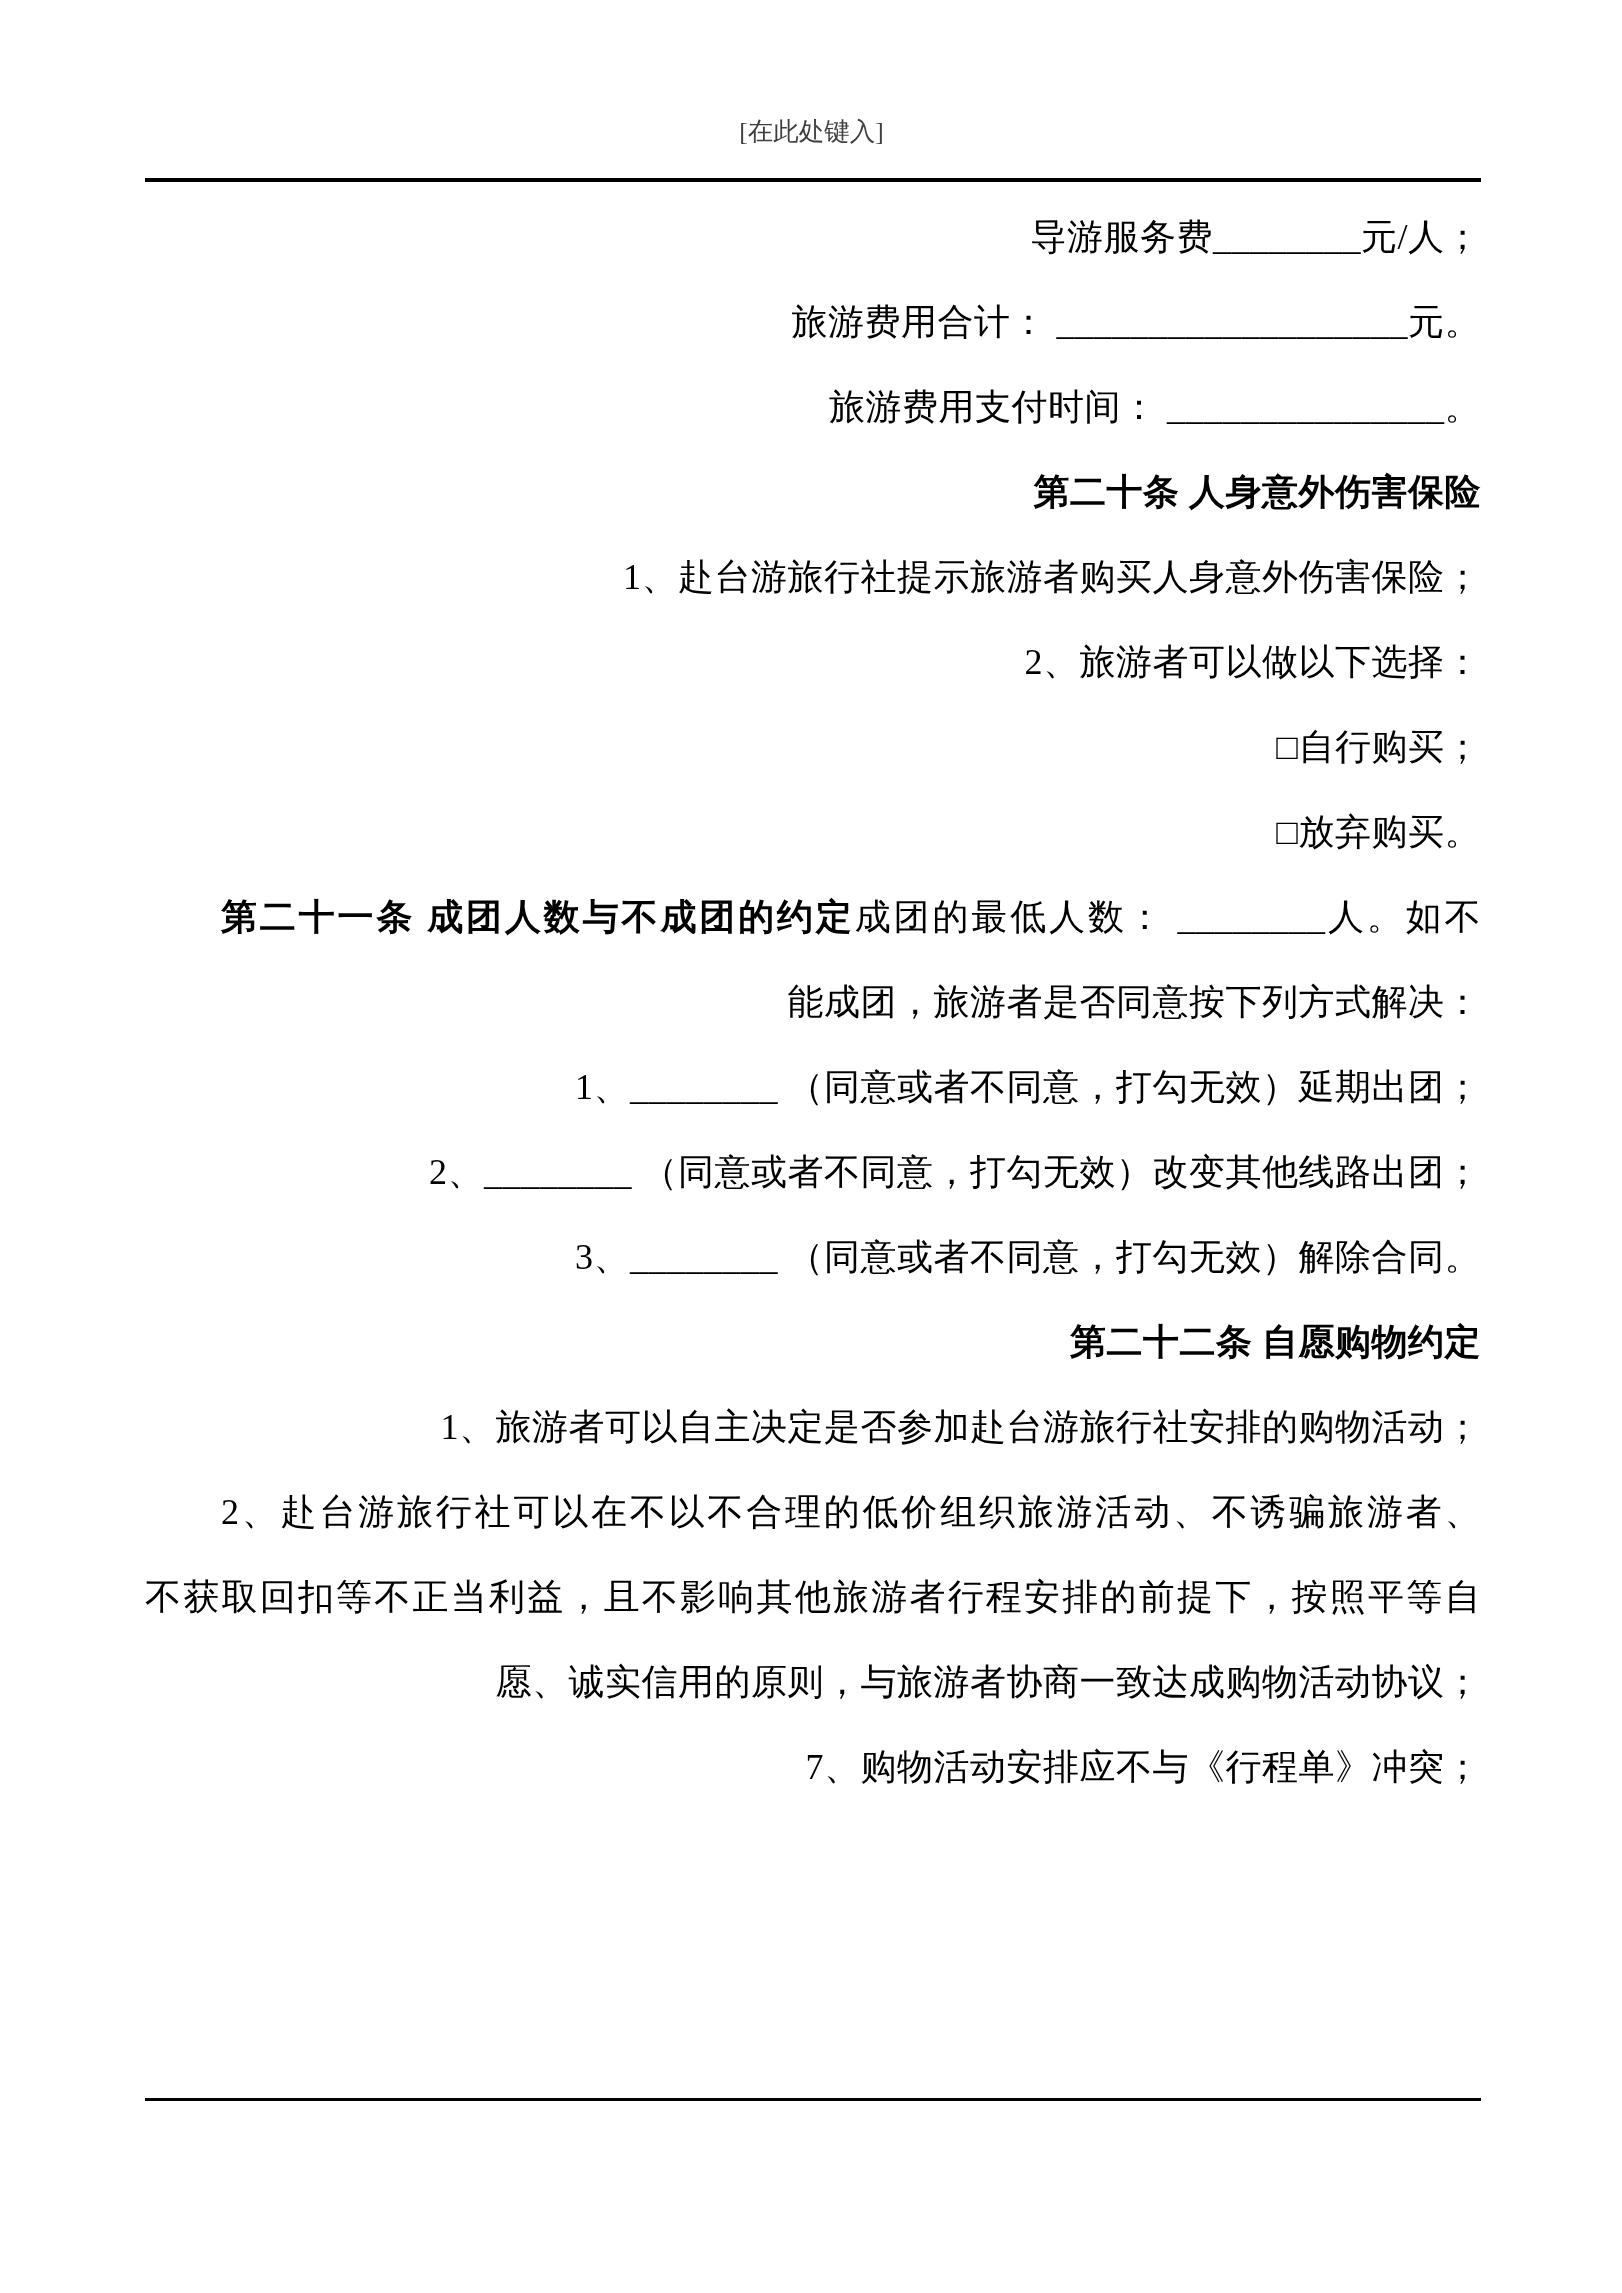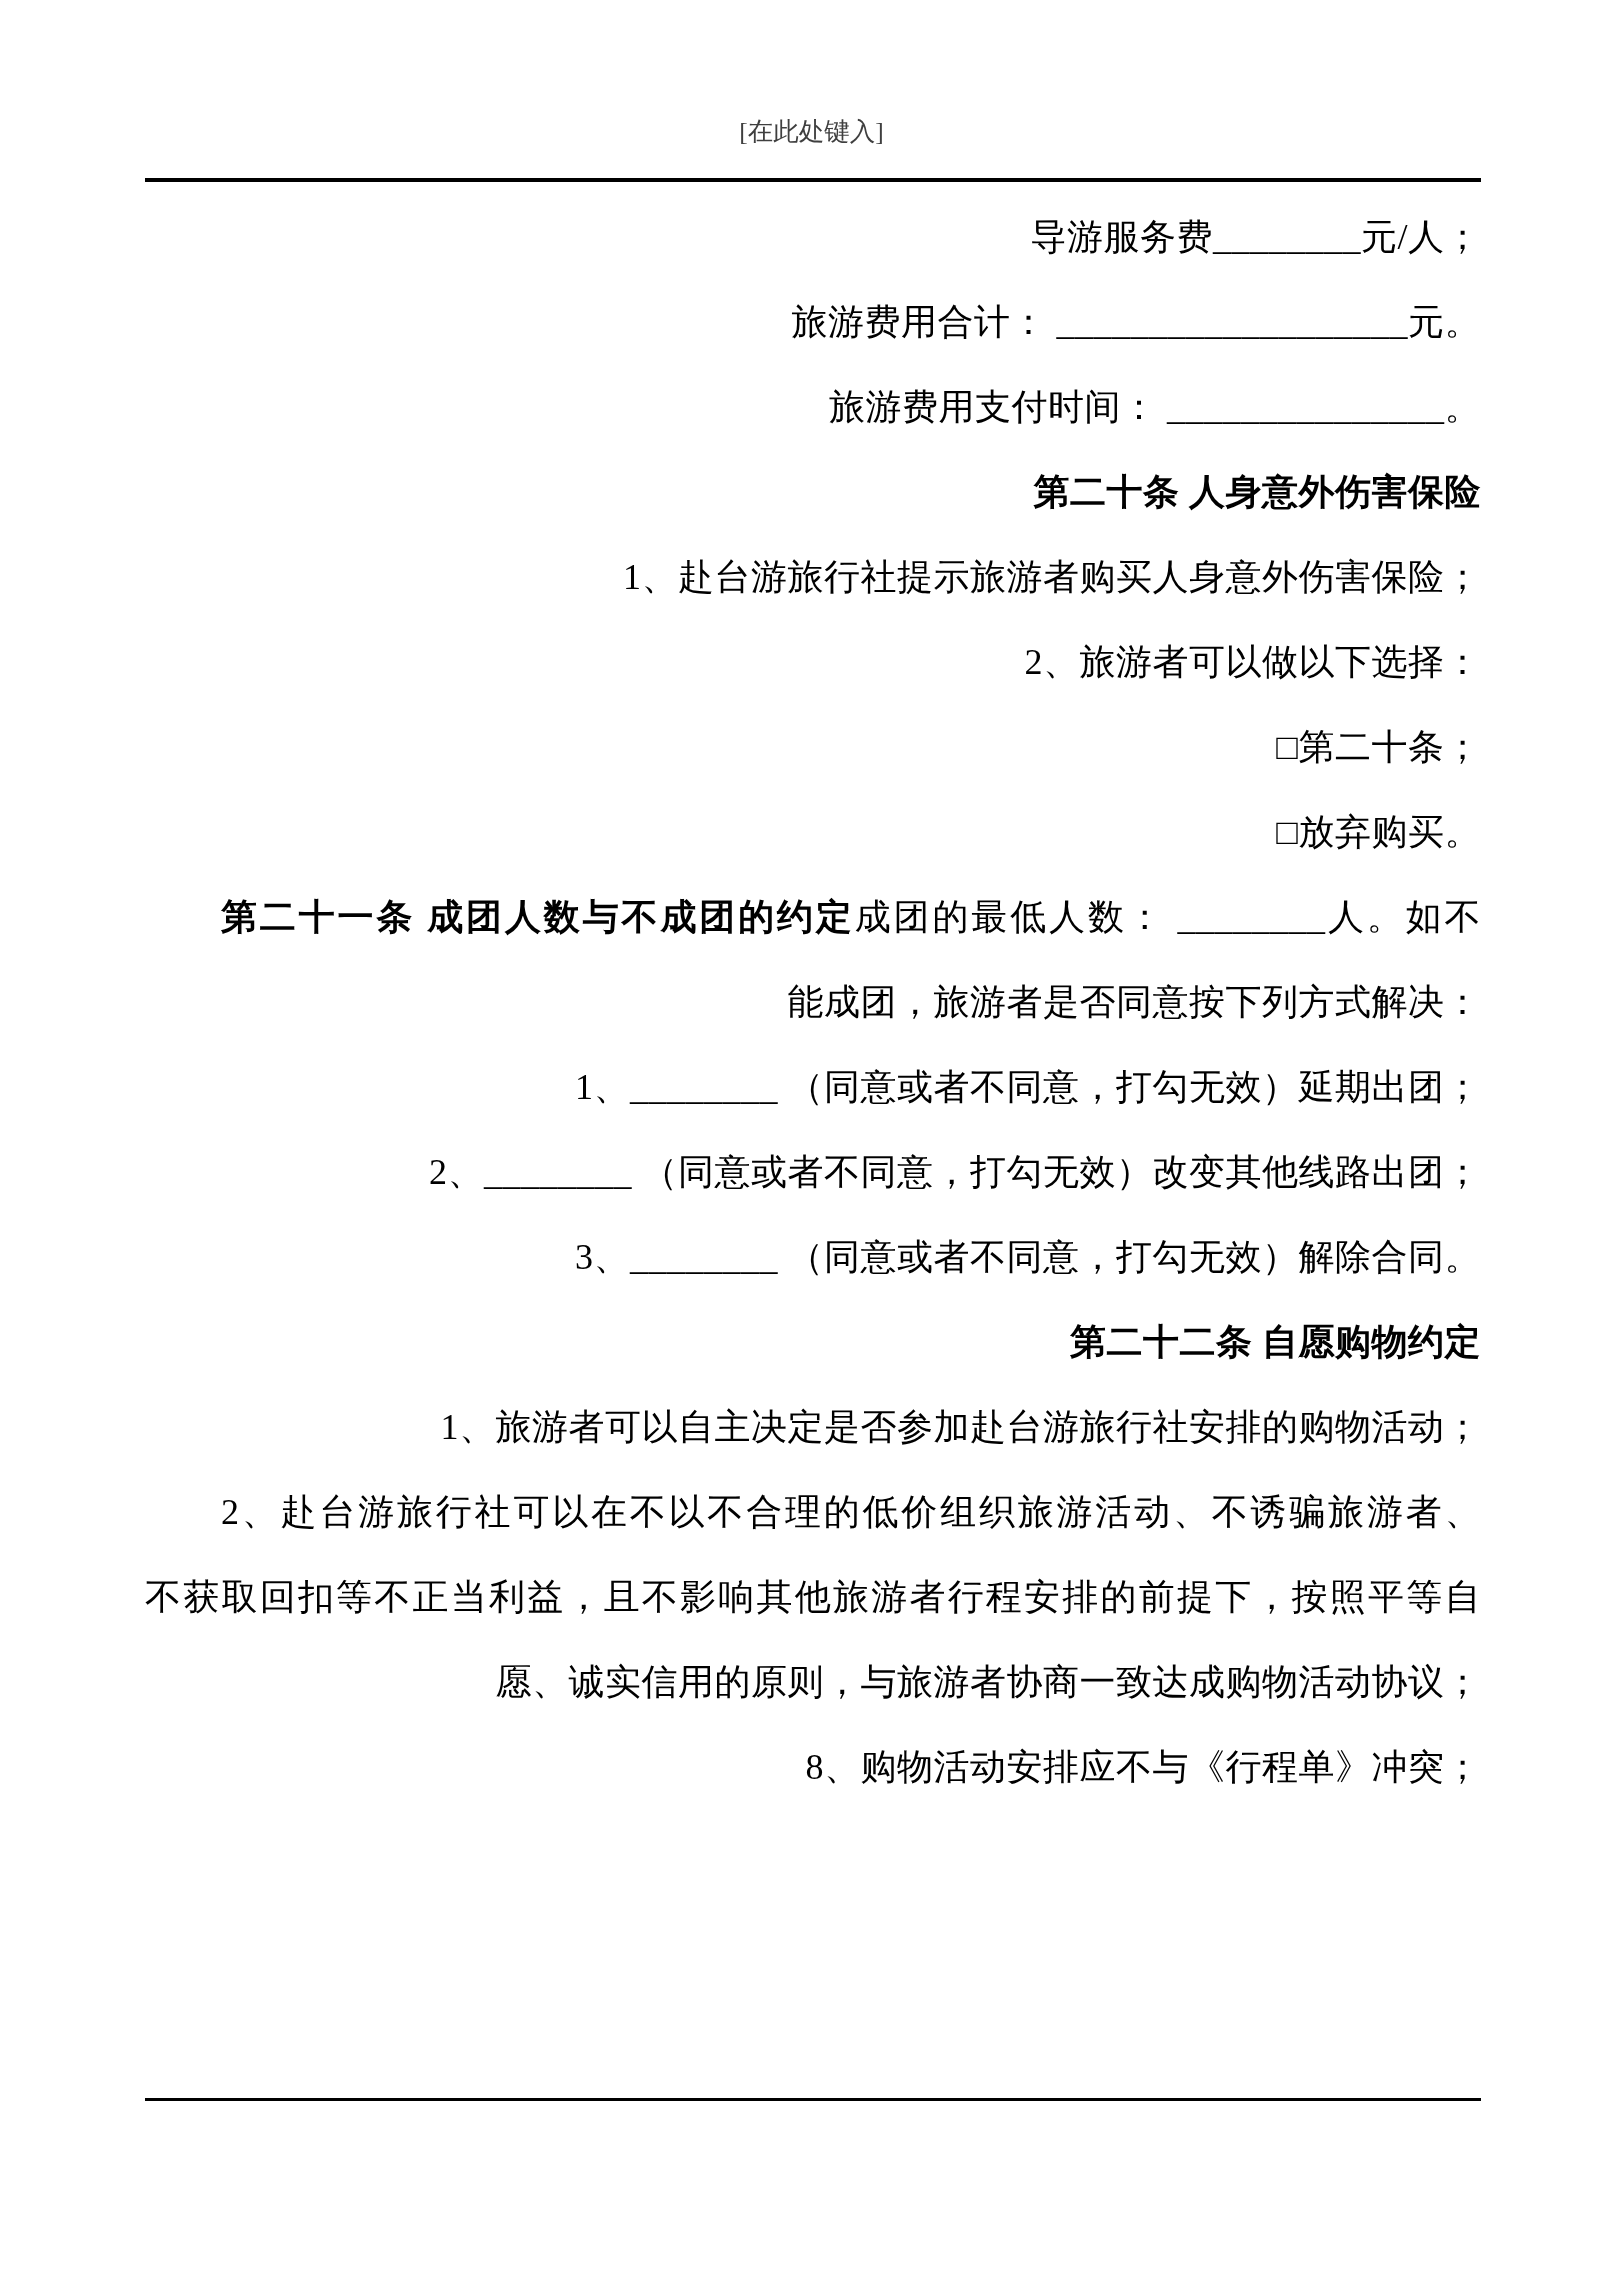--- a/index.html
+++ b/index.html
@@ -75,31 +75,31 @@
   <div class="header-text">[在此处键入]</div>
   <div class="header-rule"></div>
 
   <main class="doc-body">
       <p class="line">导游服务费________元/人；</p>
       <p class="line indent">旅游费用合计： ___________________元。</p>
       <p class="line indent">旅游费用支付时间： _______________。</p>
       <p class="line indent bold">第二十条 人身意外伤害保险</p>
       <p class="line indent">1、赴台游旅行社提示旅游者购买人身意外伤害保险；</p>
       <p class="line indent">2、旅游者可以做以下选择：</p>
-      <p class="line indent">□第二十条；</p>
+      <p class="line indent">□自行购买；</p>
       <p class="line indent">□放弃购买。</p>
       <p class="line indent fill"><span class="bold">第二十一条 成团人数与不成团的约定</span><span>成团的最低人数： ________人。如不</span></p>
       <p class="line">能成团，旅游者是否同意按下列方式解决：</p>
       <p class="line indent">1、________ （同意或者不同意，打勾无效）延期出团；</p>
       <p class="line indent">2、________ （同意或者不同意，打勾无效）改变其他线路出团；</p>
       <p class="line indent">3、________ （同意或者不同意，打勾无效）解除合同。</p>
       <p class="line indent bold">第二十二条 自愿购物约定</p>
       <p class="line indent">1、旅游者可以自主决定是否参加赴台游旅行社安排的购物活动；</p>
       <p class="line indent fill">2、赴台游旅行社可以在不以不合理的低价组织旅游活动、不诱骗旅游者、</p>
       <p class="line fill">不获取回扣等不正当利益，且不影响其他旅游者行程安排的前提下，按照平等自</p>
       <p class="line">愿、诚实信用的原则，与旅游者协商一致达成购物活动协议；</p>
-      <p class="line indent">8、购物活动安排应不与《行程单》冲突；</p>
+      <p class="line indent">7、购物活动安排应不与《行程单》冲突；</p>
     </main>
 
   <div class="footer-rule"></div>
   <div class="footer-text">第15页（共7页）</div>
 </div>
 
 
 </body></html>

